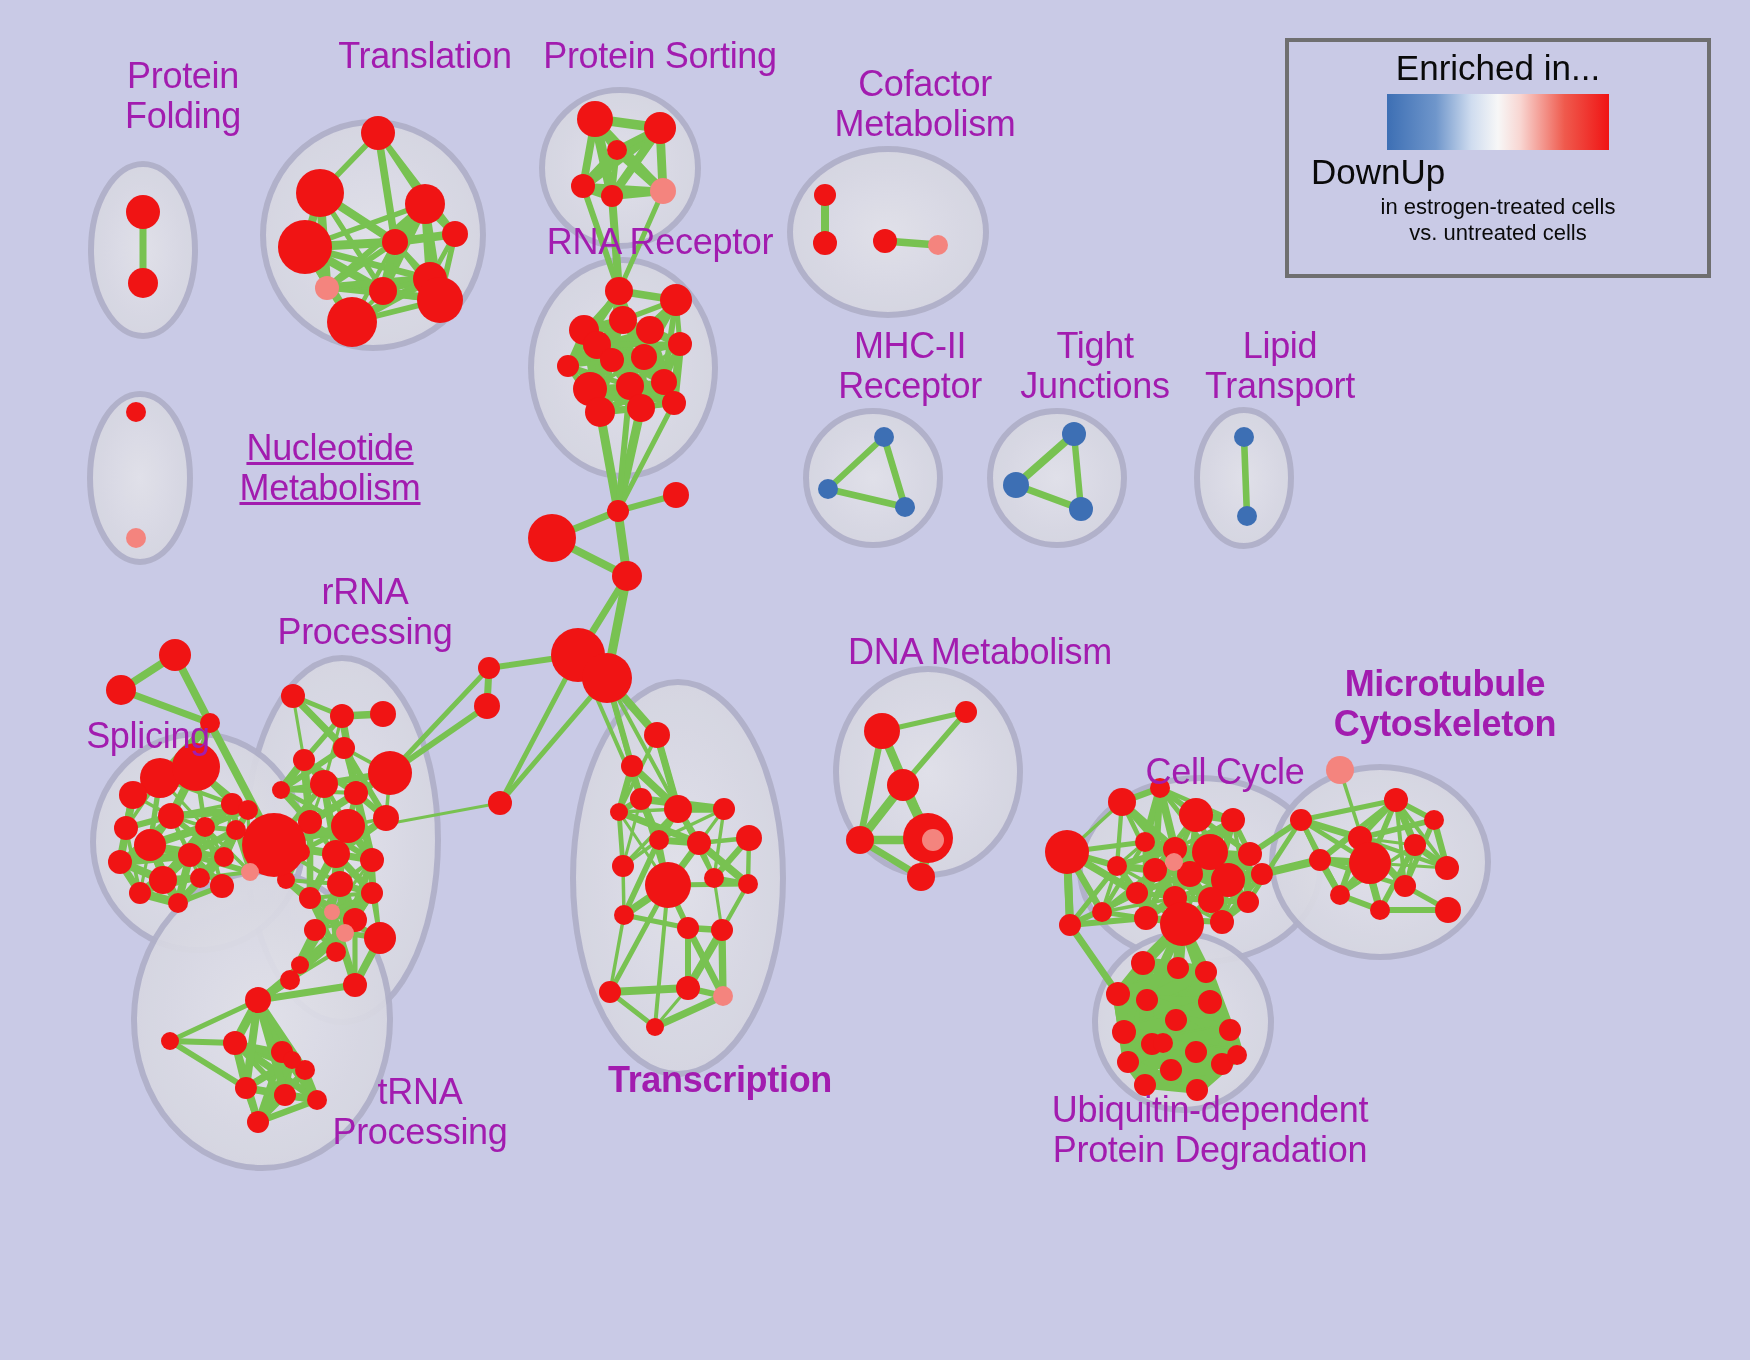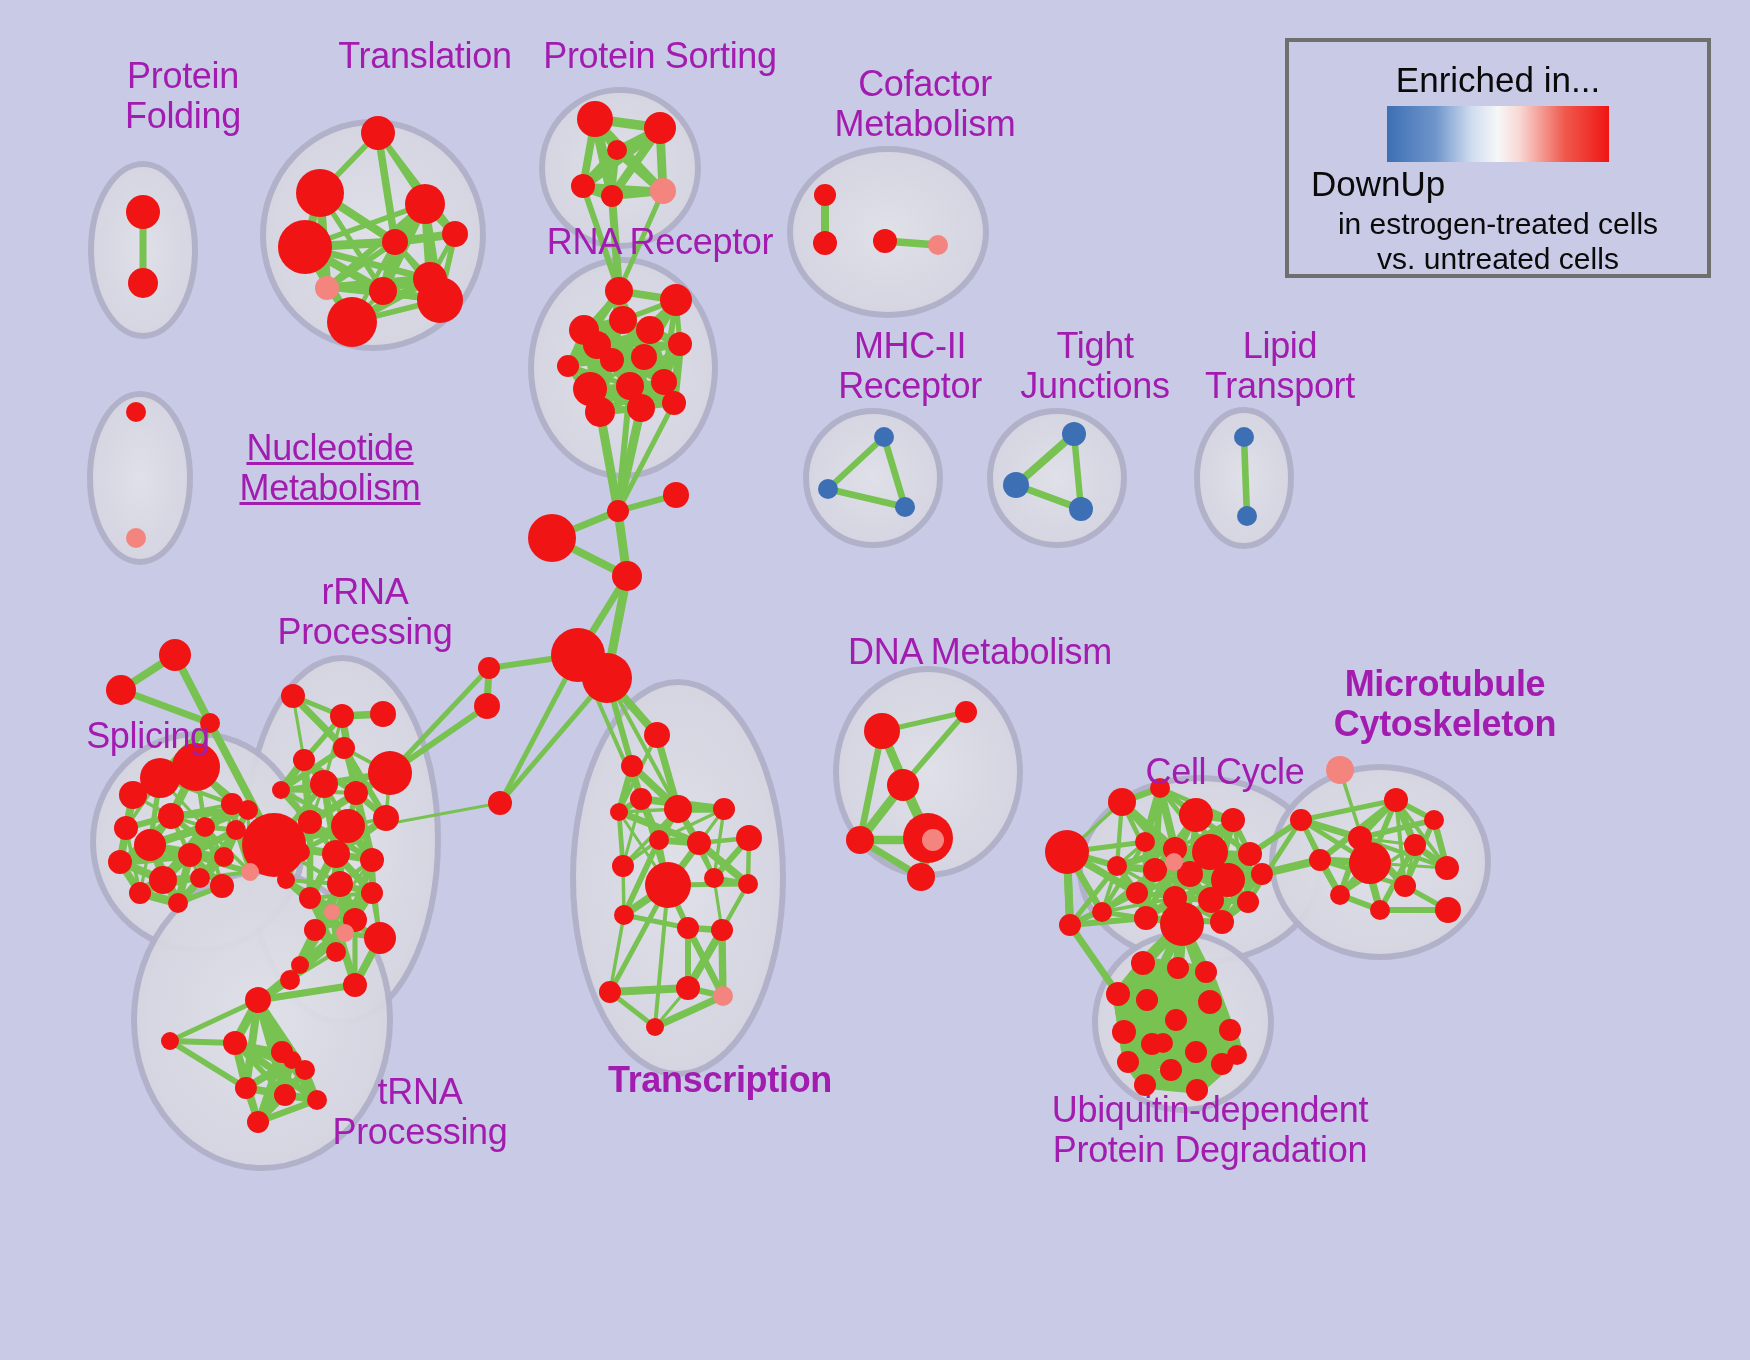--- a/index.html
+++ b/index.html
@@ -17,29 +17,29 @@
     text-align:center;
     white-space:pre-line;
     letter-spacing:-0.3px;
   }
   #legend{
     position:absolute;
     box-sizing:border-box;
     border:4px solid #6f6f70;
     background:#c9cae6;
     text-align:center;
-    padding:12px 16px 14px 16px;
+    padding:0 16px 14px 16px;
   }
   #legend .lg-title{font-size:35px;color:#0a0a0a;margin:6px 0 6px 0;}
   #legend .lg-bar{
     height:56px;margin:0 auto;width:222px;
     background:linear-gradient(to right,#3d6fb4 0%,#6f96cb 22%,#cfdcef 38%,#f7f7f7 50%,#f8d6d2 60%,#ef5a4d 80%,#f01414 100%);
   }
   #legend .lg-ends{display:flex;justify-content:flex-start;font-size:35px;color:#0a0a0a;margin:2px 6px 0 6px;}
-  #legend .lg-sub{font-size:30px;color:#0a0a0a;line-height:1.18;margin-top:2px;white-space:pre-line;}
+  #legend .lg-sub{font-size:22px;color:#0a0a0a;line-height:1.18;margin-top:2px;white-space:pre-line;}
 </style>
 </head>
 <body>
 
 <div id="stage">
 
   <svg id="net" viewBox="0 0 1750 1360">
     <defs>
       <radialGradient id="hullgrad" cx="50%" cy="50%" r="62%">
         <stop offset="0%" stop-color="#e2e2ea"></stop>

